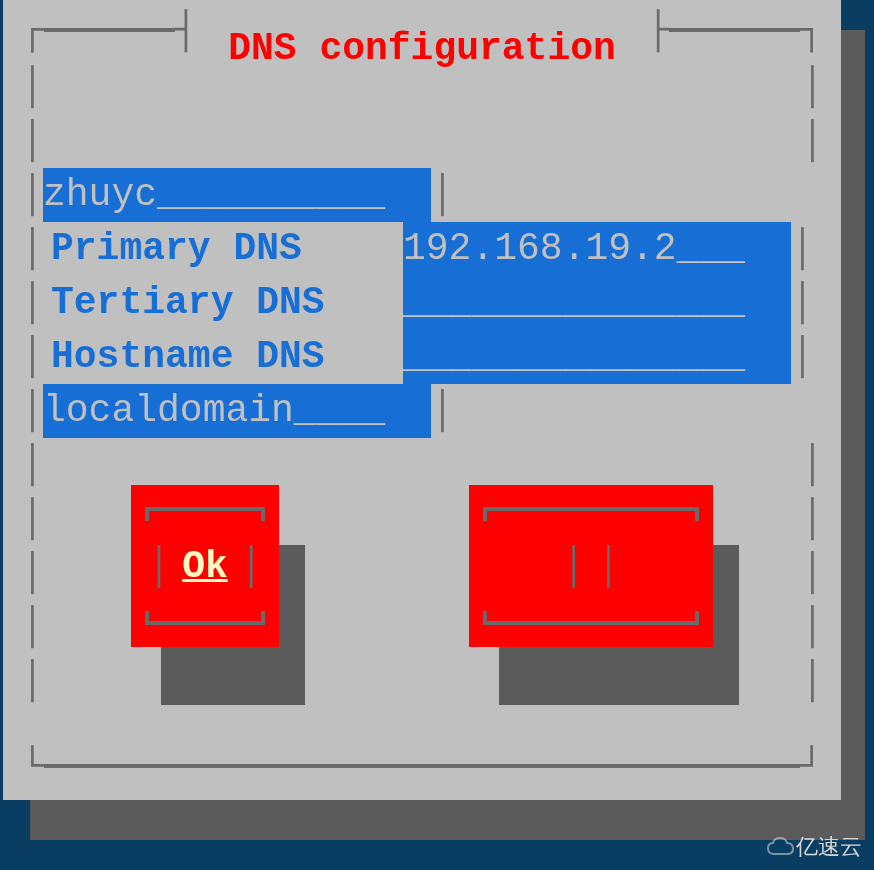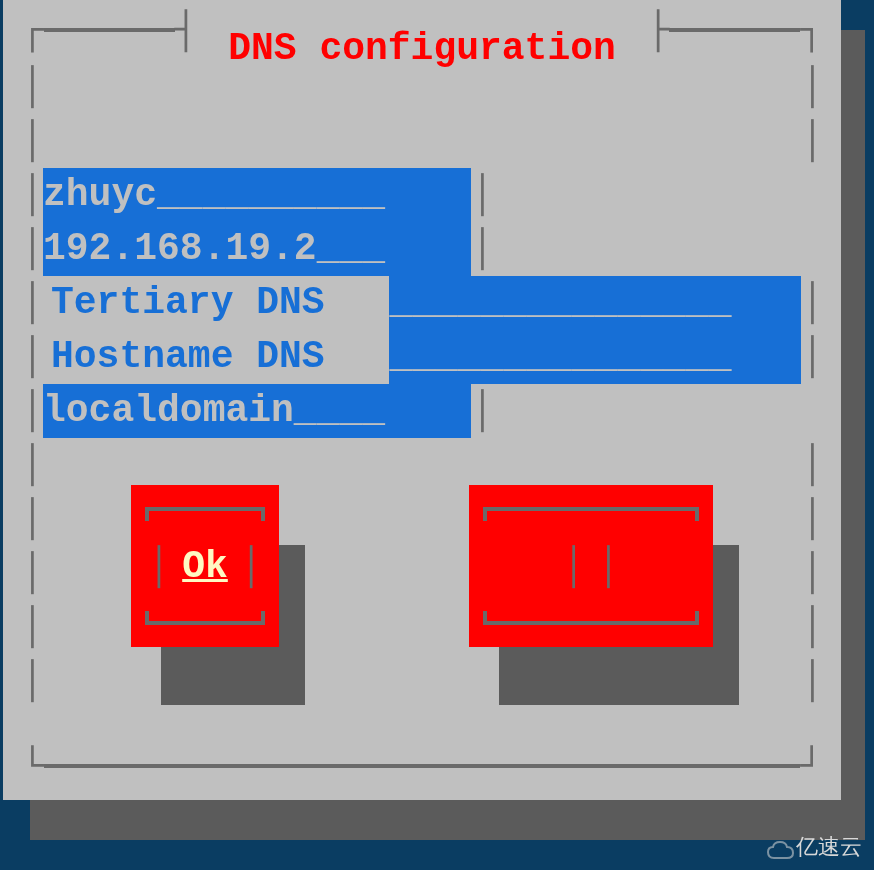--- a/index.html
+++ b/index.html
@@ -81,22 +81,22 @@
     .form-row .label {
       color: #176fd6;
       font-weight: bold;
       width: 360px;
       white-space: pre;
       padding-left: 8px;
     }
     .form-row .field {
       background: #176fd6;
       color: #c0c0c0;
-      font-weight: bold;
-      width: 428px;
+      font-weight: normal;
+      width: 388px;
       height: 54px;
       white-space: pre;
       overflow: hidden;
     }
     .form-row .trail-pipe {
       width: 22px;
       text-align: right;
     }
     .buttons-area {
       position: absolute;
@@ -172,21 +172,21 @@
       text-decoration: underline;
     }
     .watermark {
       position: absolute;
       right: 12px;
       bottom: 8px;
       color: #d8d8d8;
       font-size: 22px;
       font-family: sans-serif;
       display: flex;
-      align-items: flex-end;
+      align-items: center;
       gap: 0;
     }
     .watermark svg { opacity: 0.55; }
   </style>
 </head>
 <body>
 
 <div class="dialog-shadow"></div>
 
 <div class="dialog">
@@ -215,20 +215,21 @@
     </div>
 
     <div class="form-row">
       <span class="pipe">│</span>
       <span class="field">zhuyc__________</span>
       <span class="trail-pipe">│</span>
     </div>
 
     <div class="form-row">
       <span class="pipe">│</span>
+      <span class="label">Primary DNS</span>
       <span class="field">192.168.19.2___</span>
       <span class="trail-pipe">│</span>
     </div>
 
     <div class="form-row">
       <span class="pipe">│</span>
       <span class="label">Tertiary DNS</span>
       <span class="field">_______________</span>
       <span class="trail-pipe">│</span>
     </div>

